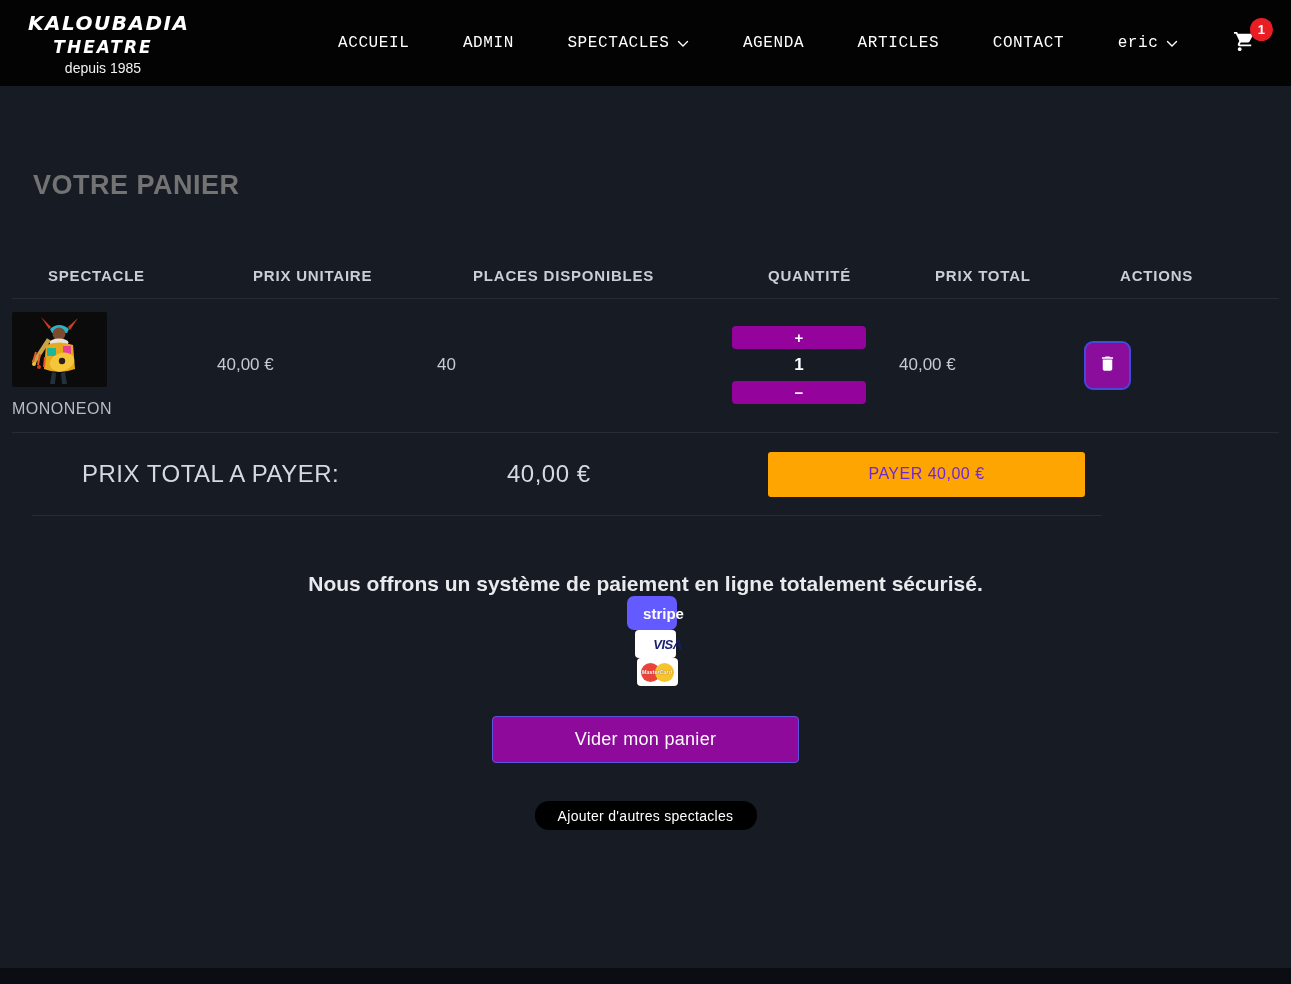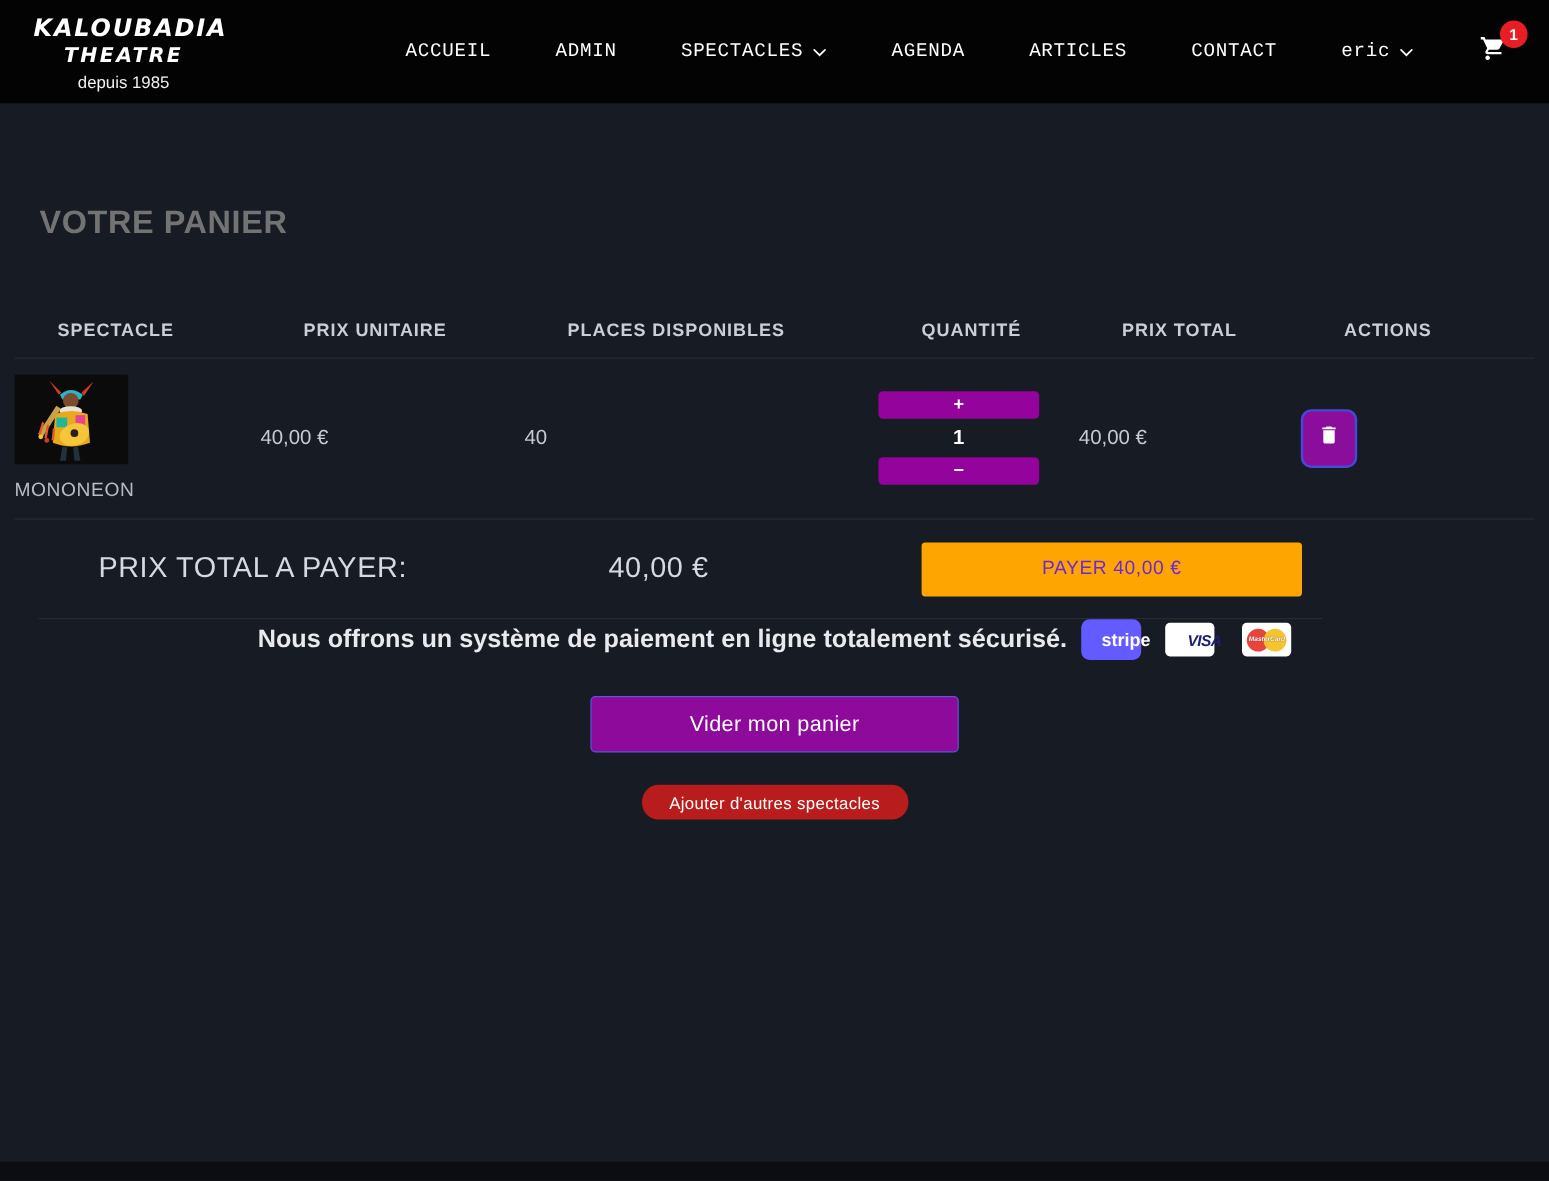--- a/index.html
+++ b/index.html
@@ -120,21 +120,22 @@
   .pay-btn {
     grid-column:4 / 7; justify-self:start;
     width:317px; height:45px;
     background:#ffa502; border:none; border-radius:3px;
     color:#6d28d9; font-size:16px; letter-spacing:0.5px;
     cursor:pointer; font-family:inherit;
   }
   .divider-short { border-top:1px solid #262b34; width:1070px; margin-left:20px; }
 
   .secure-row {
-    display:flex; align-items:center; justify-content:center;
+    margin-top:56px;
+    display:flex; align-items:center; justify-content:flex-end;flex-direction:column;
   }
   .secure-msg { font-size:21px; font-weight:bold; color:#e8eaed; }
   .pm-badge { display:inline-flex; align-items:center; justify-content:center;padding-left:24px; }
   .pm-stripe {
     width:50px; height:34px; margin-left:12px;
     background:#635bff; border-radius:7px;
     color:#fff; font-weight:bold; font-size:15px;
   }
   .pm-visa {
     width:41px; height:28px; margin-left:20px;
@@ -158,23 +159,23 @@
   }
 
   .clear-btn {
     display:block; margin:30px auto 0;
     width:307px; height:47px;
     background:#8d0a9a; border:1px solid #5a55dd; border-radius:4px;
     color:#fdfdfd; font-size:18px; letter-spacing:0.3px;
     cursor:pointer; font-family:inherit;
   }
   .add-btn {
-    display:block; margin:27px auto 0;
+    display:block; margin:38px auto 0;
     width:222px; height:29px;
-    background:#b91c1c; border:none; border-radius:14px;
+    background:#000000; border:none; border-radius:14px;
     color:#fff; font-size:14px; letter-spacing:0.3px;
     cursor:pointer; font-family:inherit;
   }
 
   .footer-strip { height:16px; background:#0b0d12; margin-top:auto; flex-shrink:0; }
 </style>
 </head>
 <body>
 
 <header class="navbar">

